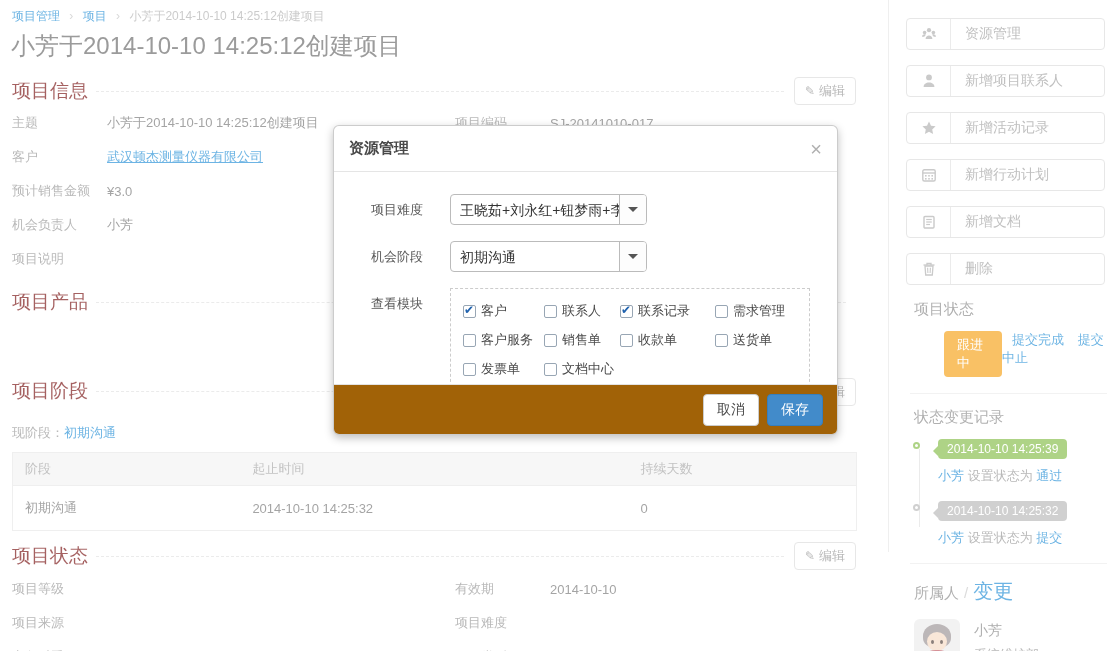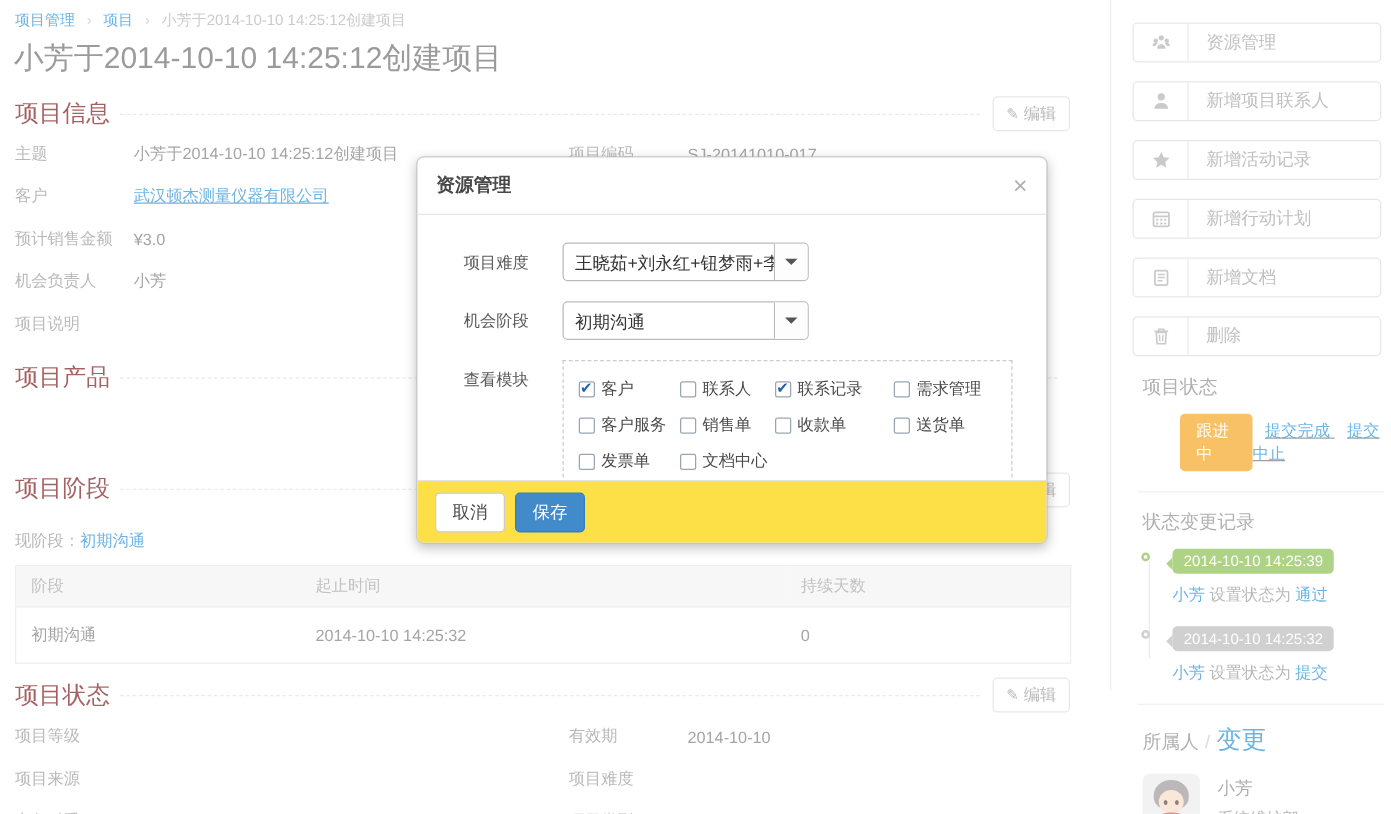--- a/index.html
+++ b/index.html
@@ -44,23 +44,23 @@
   
   .sidebar { position:absolute; left:904px; top:0; width:209px; height:651px; padding:18px 6px 0 2px; }
   .side-btn { display:flex; align-items:center; height:32px; border:1px solid #ddd; border-radius:4px;
     background:#fff; margin-bottom:15px; cursor:pointer; width:199px; }
   .side-btn .ico { width:44px; display:flex; justify-content:center; align-items:center;
     border-right:1px solid #e2e2e2; height:100%; }
   .side-btn .lbl { padding-left:14px; color:#a5a5a5; font-size:14px; }
   .ico svg { display:block; }
 
   .side-sec-title { font-size:15px; color:#8f8f8f; margin:10px 0 12px 8px; }
-  .status-row { display:flex; align-items:center; margin-left:8px;padding-left:30px; }
+  .status-row { display:flex; margin-left:8px;padding-left:30px; }
   .badge-follow { background:#f6a623; color:#fff; border-radius:4px; padding:5px 13px; font-size:13px; }
-  .status-links { margin-left:auto;text-decoration:underline; }
+  .status-links { margin-left:auto; }
   .status-links a { color:#2e94d8; text-decoration:none; font-size:13px; margin-left:10px; }
   .side-hr { border:none; border-top:1px solid #ececec; margin:16px 0 14px 4px; }
 
   .timeline { position:relative; margin-left:10px; padding-left:22px; }
   .timeline:before { content:""; position:absolute; left:3px; top:10px; height:78px; width:1px; background:#e3e3e3; }
   .t-entry { position:relative; margin-bottom:16px; }
   .t-dot { position:absolute; left:-25px; top:3px; width:7px; height:7px; border-radius:50%;
     background:#fff; border:2px solid #8cc152; }
   .t-dot.gray { border-color:#bcbcbc; }
   .t-badge { display:inline-block; position:relative; color:#fff; font-size:12px;
@@ -102,23 +102,23 @@
   .combo .combo-text { width:169px; padding:7px 9px; color:#333; font-size:14px; white-space:nowrap; overflow:hidden; }
   .combo .combo-btn { width:27px; border-left:1px solid #bbb; display:flex; align-items:center; justify-content:center;
     cursor:pointer; background:#fdfdfd; border-radius:0 3px 3px 0; }
   .caret { width:0; height:0; border-left:5px solid transparent; border-right:5px solid transparent; border-top:5px solid #555; }
   .modules-box { width:360px; border:1px dashed #ccc; padding:13px 12px; display:grid;
     grid-template-columns:81px 76px 95px auto; row-gap:11px; }
   .chk { display:flex; align-items:center; cursor:pointer; color:#4a4a4a; font-size:13px; }
   .chk .box { width:13px; height:13px; border:1px solid #98a6b4; border-radius:2px; background:#fff;
     margin-right:5px; position:relative; flex-shrink:0; }
   .chk .box.checked:after { content:"\2714"; position:absolute; left:0px; top:-3px; color:#2062ae; font-size:12px; }
-  .modal-footer { position:absolute; left:0; right:0; bottom:0; height:50px; background:#fde047;
+  .modal-footer { position:absolute; left:0; right:0; bottom:0; height:50px; background:#a16207;
     border-top:1px solid #e3e3e3; border-radius:0 0 5px 5px; display:flex; align-items:center;
-    justify-content:flex-start; padding:0 14px; }
+    justify-content:flex-end; padding:0 14px; }
   .btn { font-family:inherit; font-size:14px; border-radius:4px; padding:6px 13px; cursor:pointer; }
   .btn-cancel { background:#fff; border:1px solid #ccc; color:#4a4a4a; margin-right:8px; }
   .btn-save { background:#428bca; border:1px solid #357ebd; color:#fff; }
 </style>
 </head>
 <body>
 
 <div class="stage-area">
 
   <div class="main">

